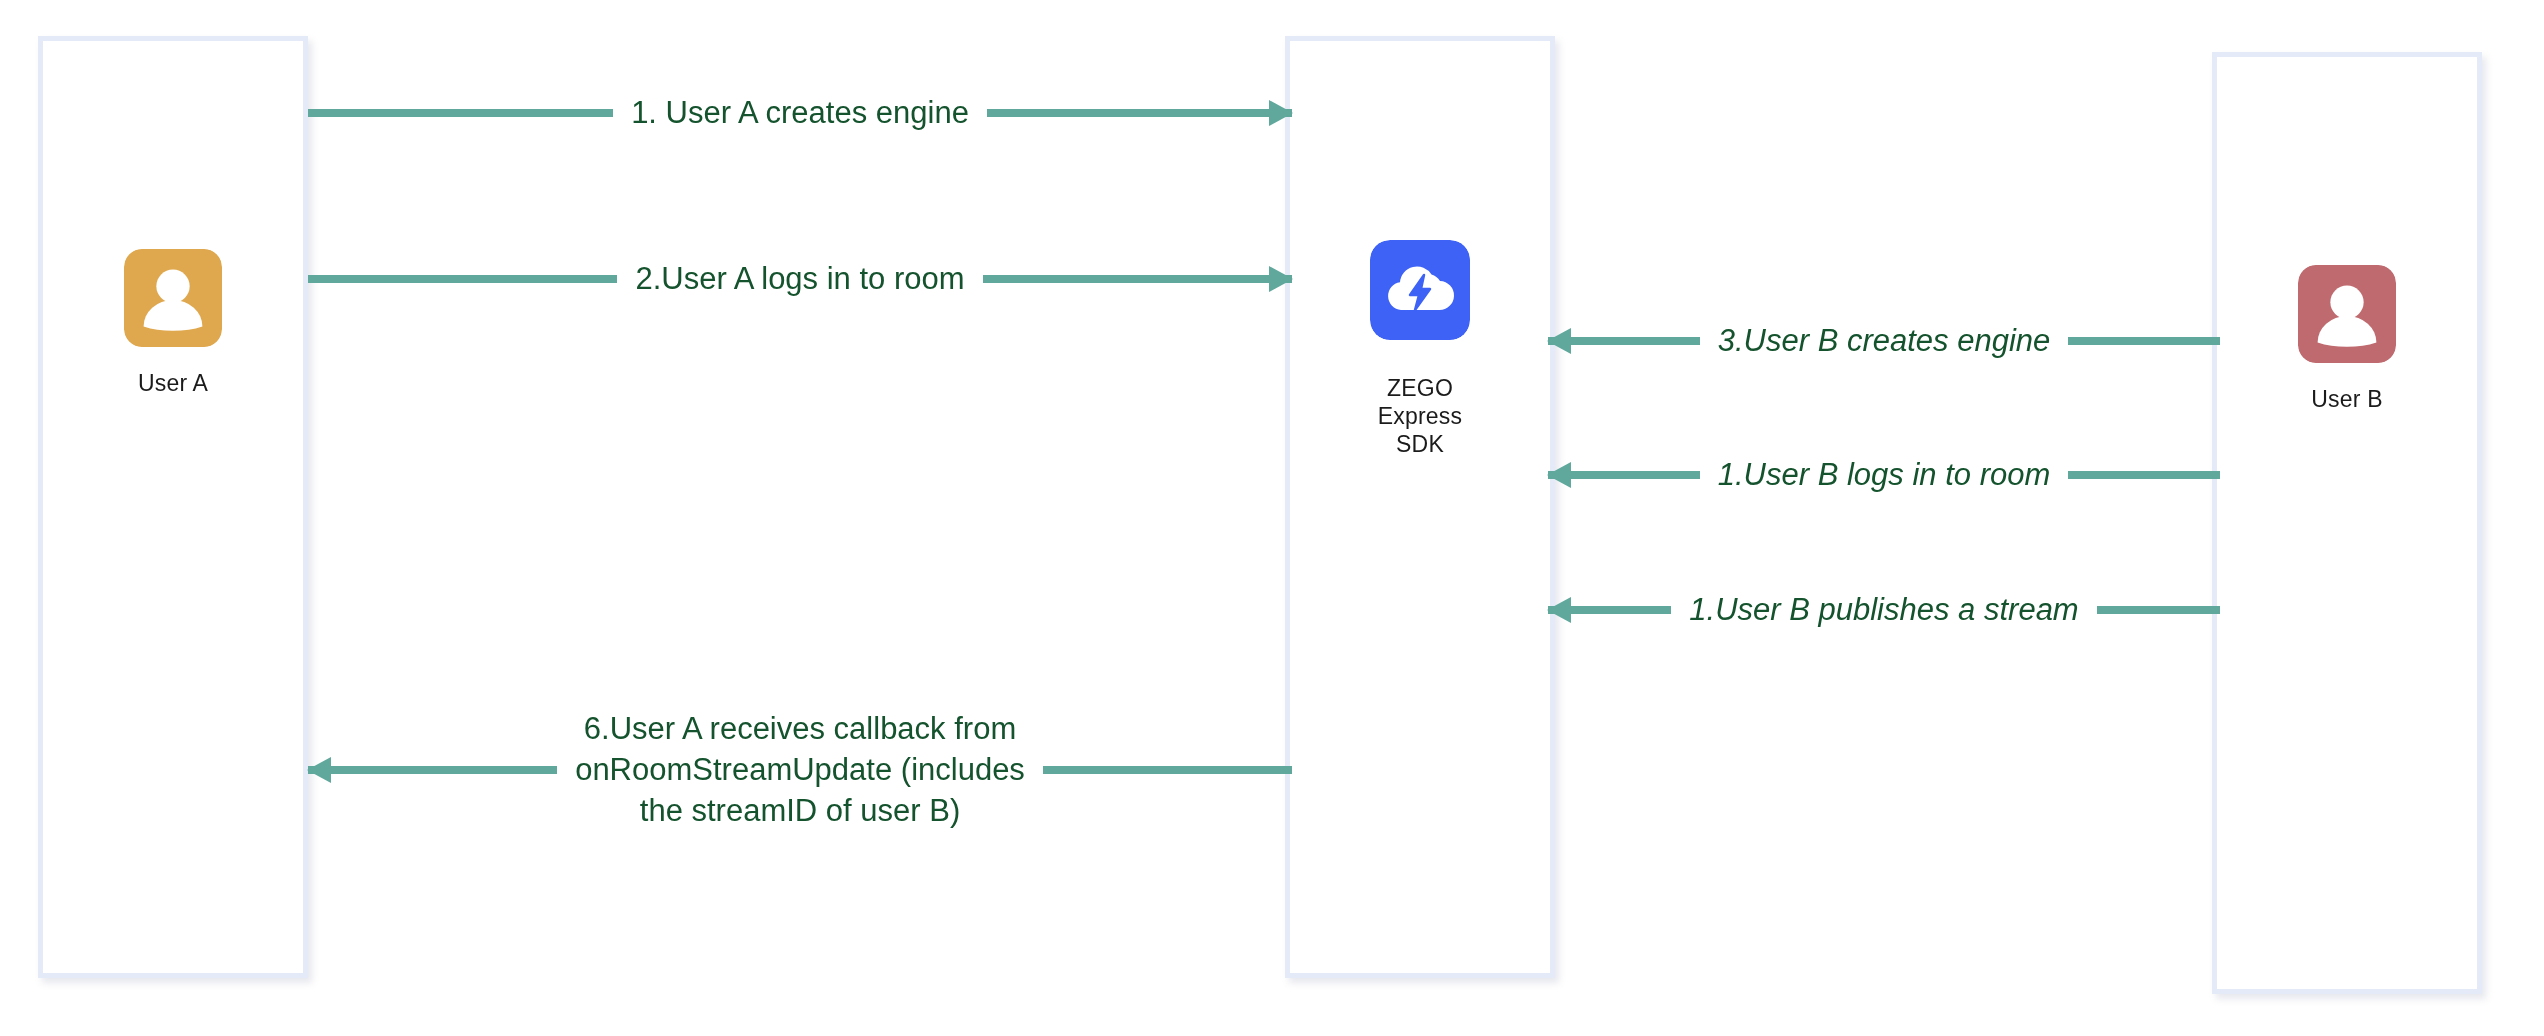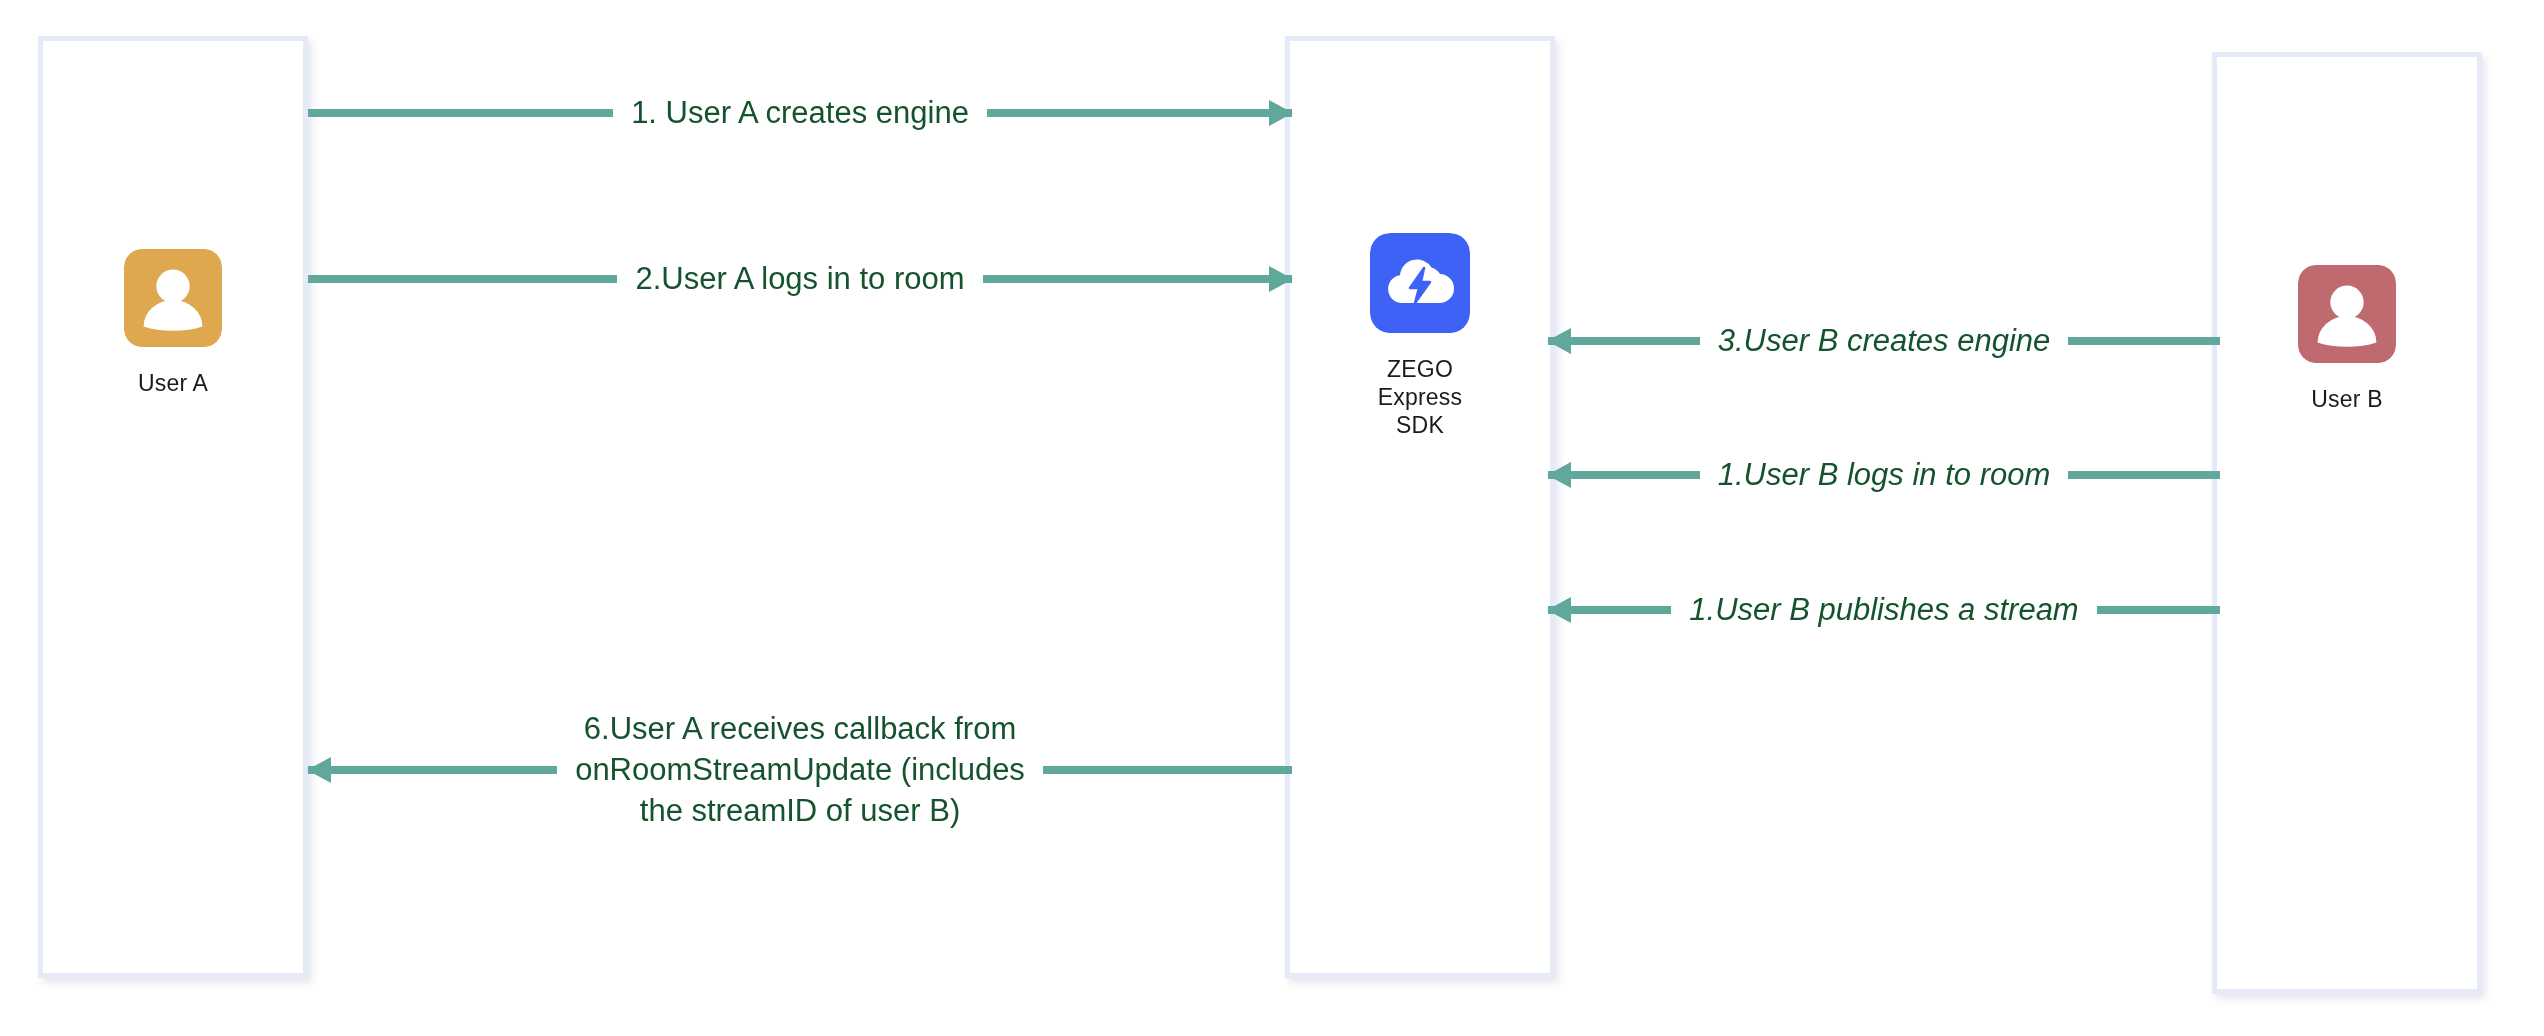--- a/index.html
+++ b/index.html
@@ -50,21 +50,21 @@
     margin-top: 22px;
     font-size: 23px;
     color: #1b1b1b;
     line-height: 1.22;
     text-align: center;
     letter-spacing: 0.2px;
     white-space: pre-line;
   }
   #node-a   { top: 208px; }
   #node-b   { top: 208px; }
-  #node-sdk { top: 192px; }
+  #node-sdk { top: 199px; gap: 12px; }
   #node-sdk .avatar { width: 100px; height: 100px; border-radius: 20px; }
 
   
   .msg {
     position: absolute;
     display: flex;
     align-items: center;
     justify-content: center;
     gap: 0px;
   }

